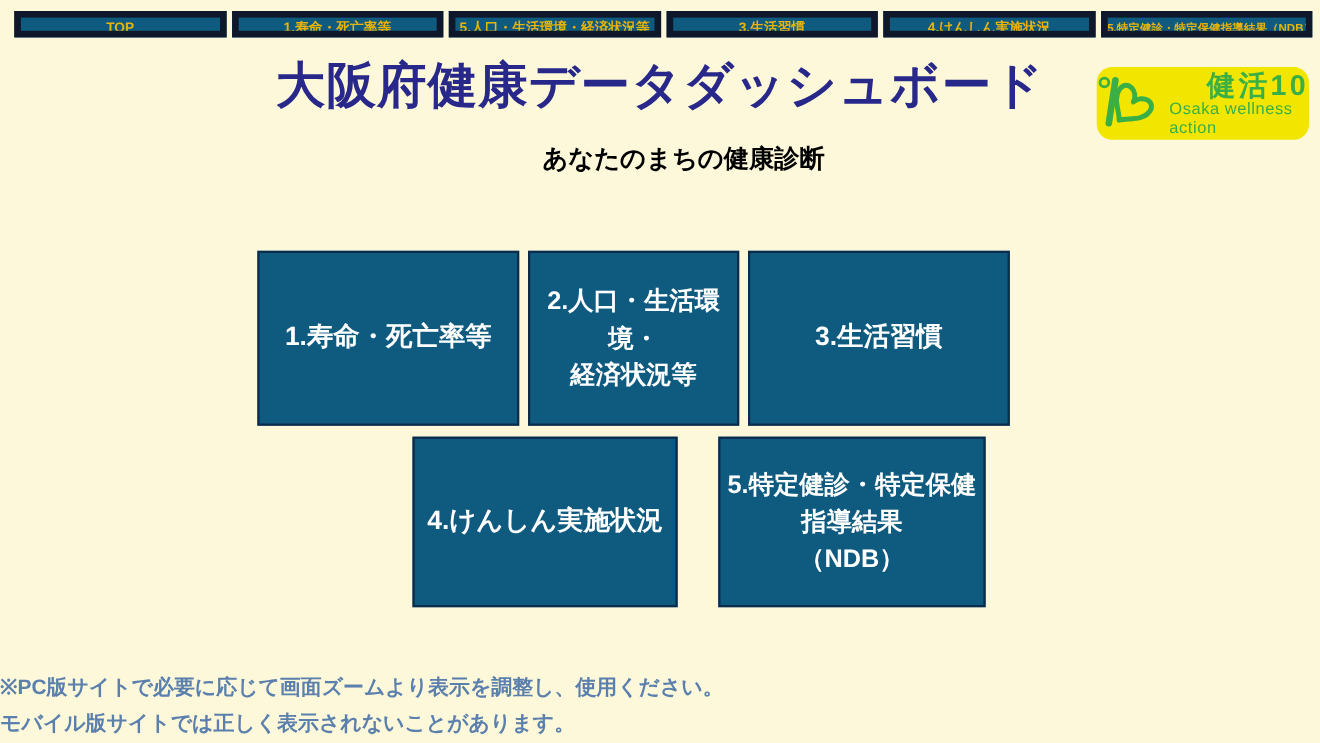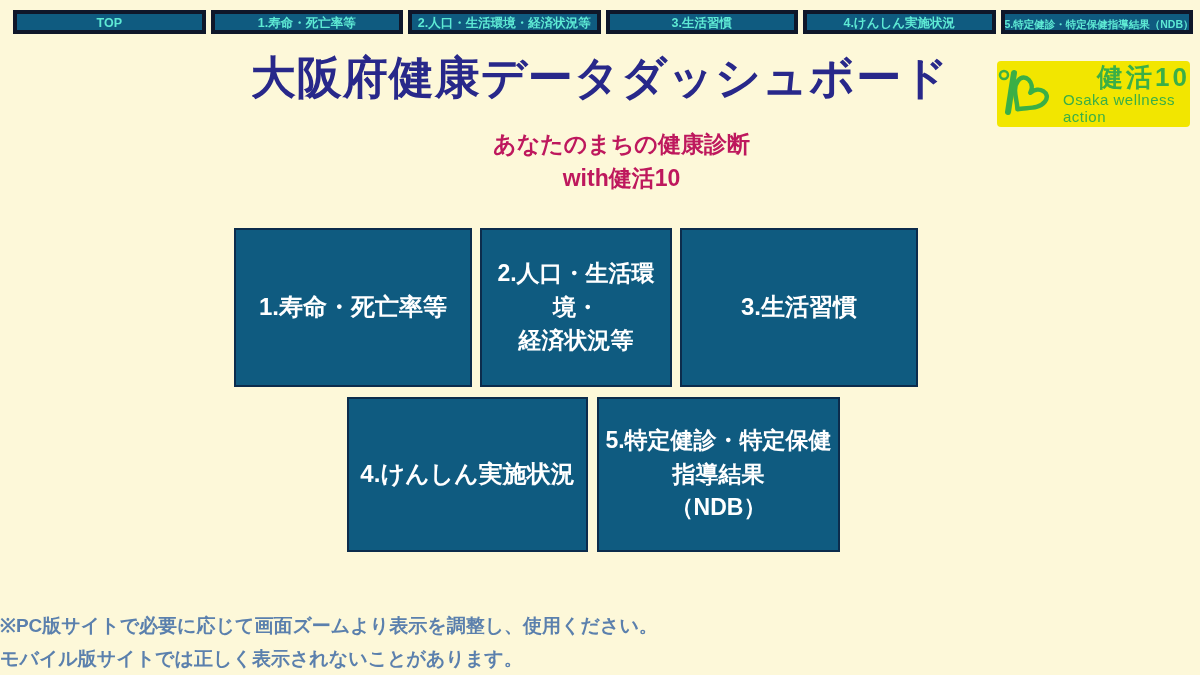--- a/index.html
+++ b/index.html
@@ -13,22 +13,22 @@
 
   
   .tabbar {
     position:absolute; top:10px; left:13px; width:1180px;
     display:flex; gap:5px;
   }
   .tab {
     flex:1 1 0;
     height:24px;
     background:#0f5b80;
-    border:4px solid #0f172a;
-    color:#5eead4;
+    border:6px solid #0f172a;
+    color:#eab308;
     font-weight:bold;
     font-size:12.5px;
     line-height:19px;
     text-align:center;
     white-space:nowrap;
     overflow:hidden;
     cursor:pointer;
   }
   .tab.small { font-size:10.5px; line-height:20px; }
 
@@ -40,21 +40,21 @@
     font-weight:bold;
     color:#28288a;
     letter-spacing:1px;
   }
 
   
   .logo {
     position:absolute; top:61px; left:997px;
     width:193px; height:66px;
     background:#f2e600;
-    border-radius:4px;
+    border-radius:14px;
     display:flex;
     align-items:center;
     justify-content:center;
     gap:8px;
   }
   .logo-text-col { display:flex; flex-direction:column; align-items:flex-end; }
   .logo-name {
     color:#3aaf46;
     font-size:26px;
     font-weight:bold;
@@ -64,21 +64,21 @@
   .logo-tagline {
     color:#3aaf46;
     font-size:15px;
     letter-spacing:0.5px;
   }
 
   
   .subtitle {
     position:absolute; top:127px; left:0; width:100%;
     text-align:center;
-    color:#be185d;
+    color:#000000;
     font-size:23px;
     font-weight:bold;
     line-height:34px;
     padding-left:43px;
   }
 
   
   .tile-row { position:absolute; display:flex; }
   .tile-row.row1 { top:228px; left:234px; gap:8px; }
   .tile-row.row2 { top:397px; left:347px; gap:9px; }
@@ -90,21 +90,21 @@
     font-size:24px;
     display:flex;
     flex-direction:column;
     align-items:center;
     justify-content:center;
     text-align:center;
     line-height:1.45;
     cursor:pointer;
   }
   .row1 .tile { height:159px; }
-  .row2 .tile { height:155px; }
+  .row2 .tile { height:155px;margin-left:28px; }
   .tile.w1 { width:238px; }
   .tile.w2 { width:192px; font-size:23px; }
   .tile.w3 { width:238px; }
   .tile.w4 { width:241px; }
   .tile.w5 { width:243px; font-size:23px; }
   .tile span { display:block; }
 
   
   .note {
     position:absolute; top:609px; left:0; width:100%;
@@ -114,21 +114,21 @@
     font-weight:bold;
     line-height:33px;
   }
 </style>
 </head>
 <body>
 
 <nav class="tabbar">
   <div class="tab">TOP</div>
   <div class="tab">1.寿命・死亡率等</div>
-  <div class="tab">2.人口・生活環境・経済状況等</div>
+  <div class="tab">5.人口・生活環境・経済状況等</div>
   <div class="tab">3.生活習慣</div>
   <div class="tab">4.けんしん実施状況</div>
   <div class="tab small">5.特定健診・特定保健指導結果（NDB）</div>
 </nav>
 
 <h1 class="page-title">大阪府健康データダッシュボード</h1>
 
 <div class="logo">
   <span>
     <svg width="58" height="52" viewBox="0 0 58 52">
@@ -140,21 +140,20 @@
     </svg>
   </span>
   <span class="logo-text-col">
     <span class="logo-name">健活10</span>
     <span class="logo-tagline">Osaka wellness action</span>
   </span>
 </div>
 
 <div class="subtitle">
   <span style="display:block">あなたのまちの健康診断</span>
-  <span style="display:block">with健活10</span>
 </div>
 
 <div class="tile-row row1">
   <div class="tile w1">
     <span>1.寿命・死亡率等</span>
   </div>
   <div class="tile w2">
     <span>2.人口・生活環境・</span>
     <span>経済状況等</span>
   </div>

